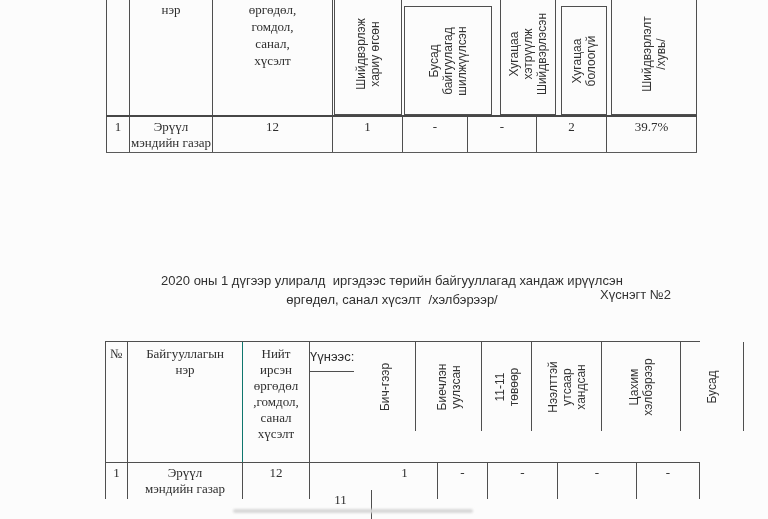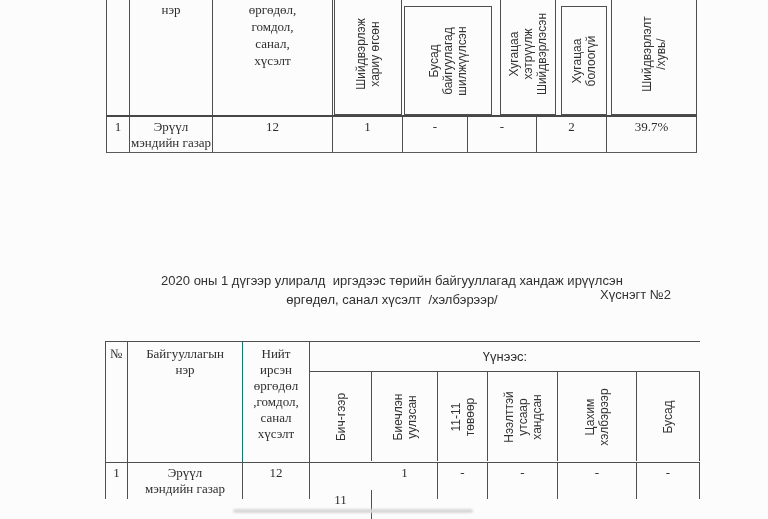--- a/index.html
+++ b/index.html
@@ -46,21 +46,21 @@
   .doc-title{position:absolute;top:271px;left:8px;width:768px;text-align:center;
     font-size:13px;line-height:19px;color:#303030;}
 
   
   .t2{position:absolute;left:105px;top:341px;width:595px;}
   .t2h{display:flex;height:120px;border-top:1px solid #4f4f4f;border-bottom:1px solid #4f4f4f;}
   .t2h .hc{box-sizing:border-box;height:120px;text-align:center;font-size:13px;line-height:16px;padding-top:4px;}
   .t2 .u1{width:23px;border-left:1px solid #4f4f4f;border-right:1px solid #4f4f4f;}
   .t2 .u2{width:115px;border-right:1px solid #0f766e;}
   .t2 .u3{width:67px;border-right:1px solid #4f4f4f;}
-  .t2 .grp{width:390px;display:flex;flex-direction:column;box-sizing:border-box;}
+  .t2 .grp{width:390px;display:flex;flex-direction:row;box-sizing:border-box;}
   .t2 .uunees{height:30px;border-bottom:1px solid #4f4f4f;display:flex;align-items:center;justify-content:center;
     font-size:13px;box-sizing:border-box;}
   .t2 .subs{flex:1;display:flex;}
   .t2 .sub{position:relative;box-sizing:border-box;border-right:1px solid #4f4f4f;height:89px;}
   .t2 .s1{width:62px;} .t2 .s2{width:66px;} .t2 .s3{width:50px;}
   .t2 .s4{width:70px;} .t2 .s5{width:79px;} .t2 .s6{width:63px;}
   .t2d{display:flex;border-bottom:1px solid #555;}
   .t2d .dc{box-sizing:border-box;height:36px;border-right:1px solid #4f4f4f;
     text-align:center;font-size:13px;line-height:16px;padding-top:2px;}
   .t2d .dc:first-child{border-left:1px solid #4f4f4f;}

